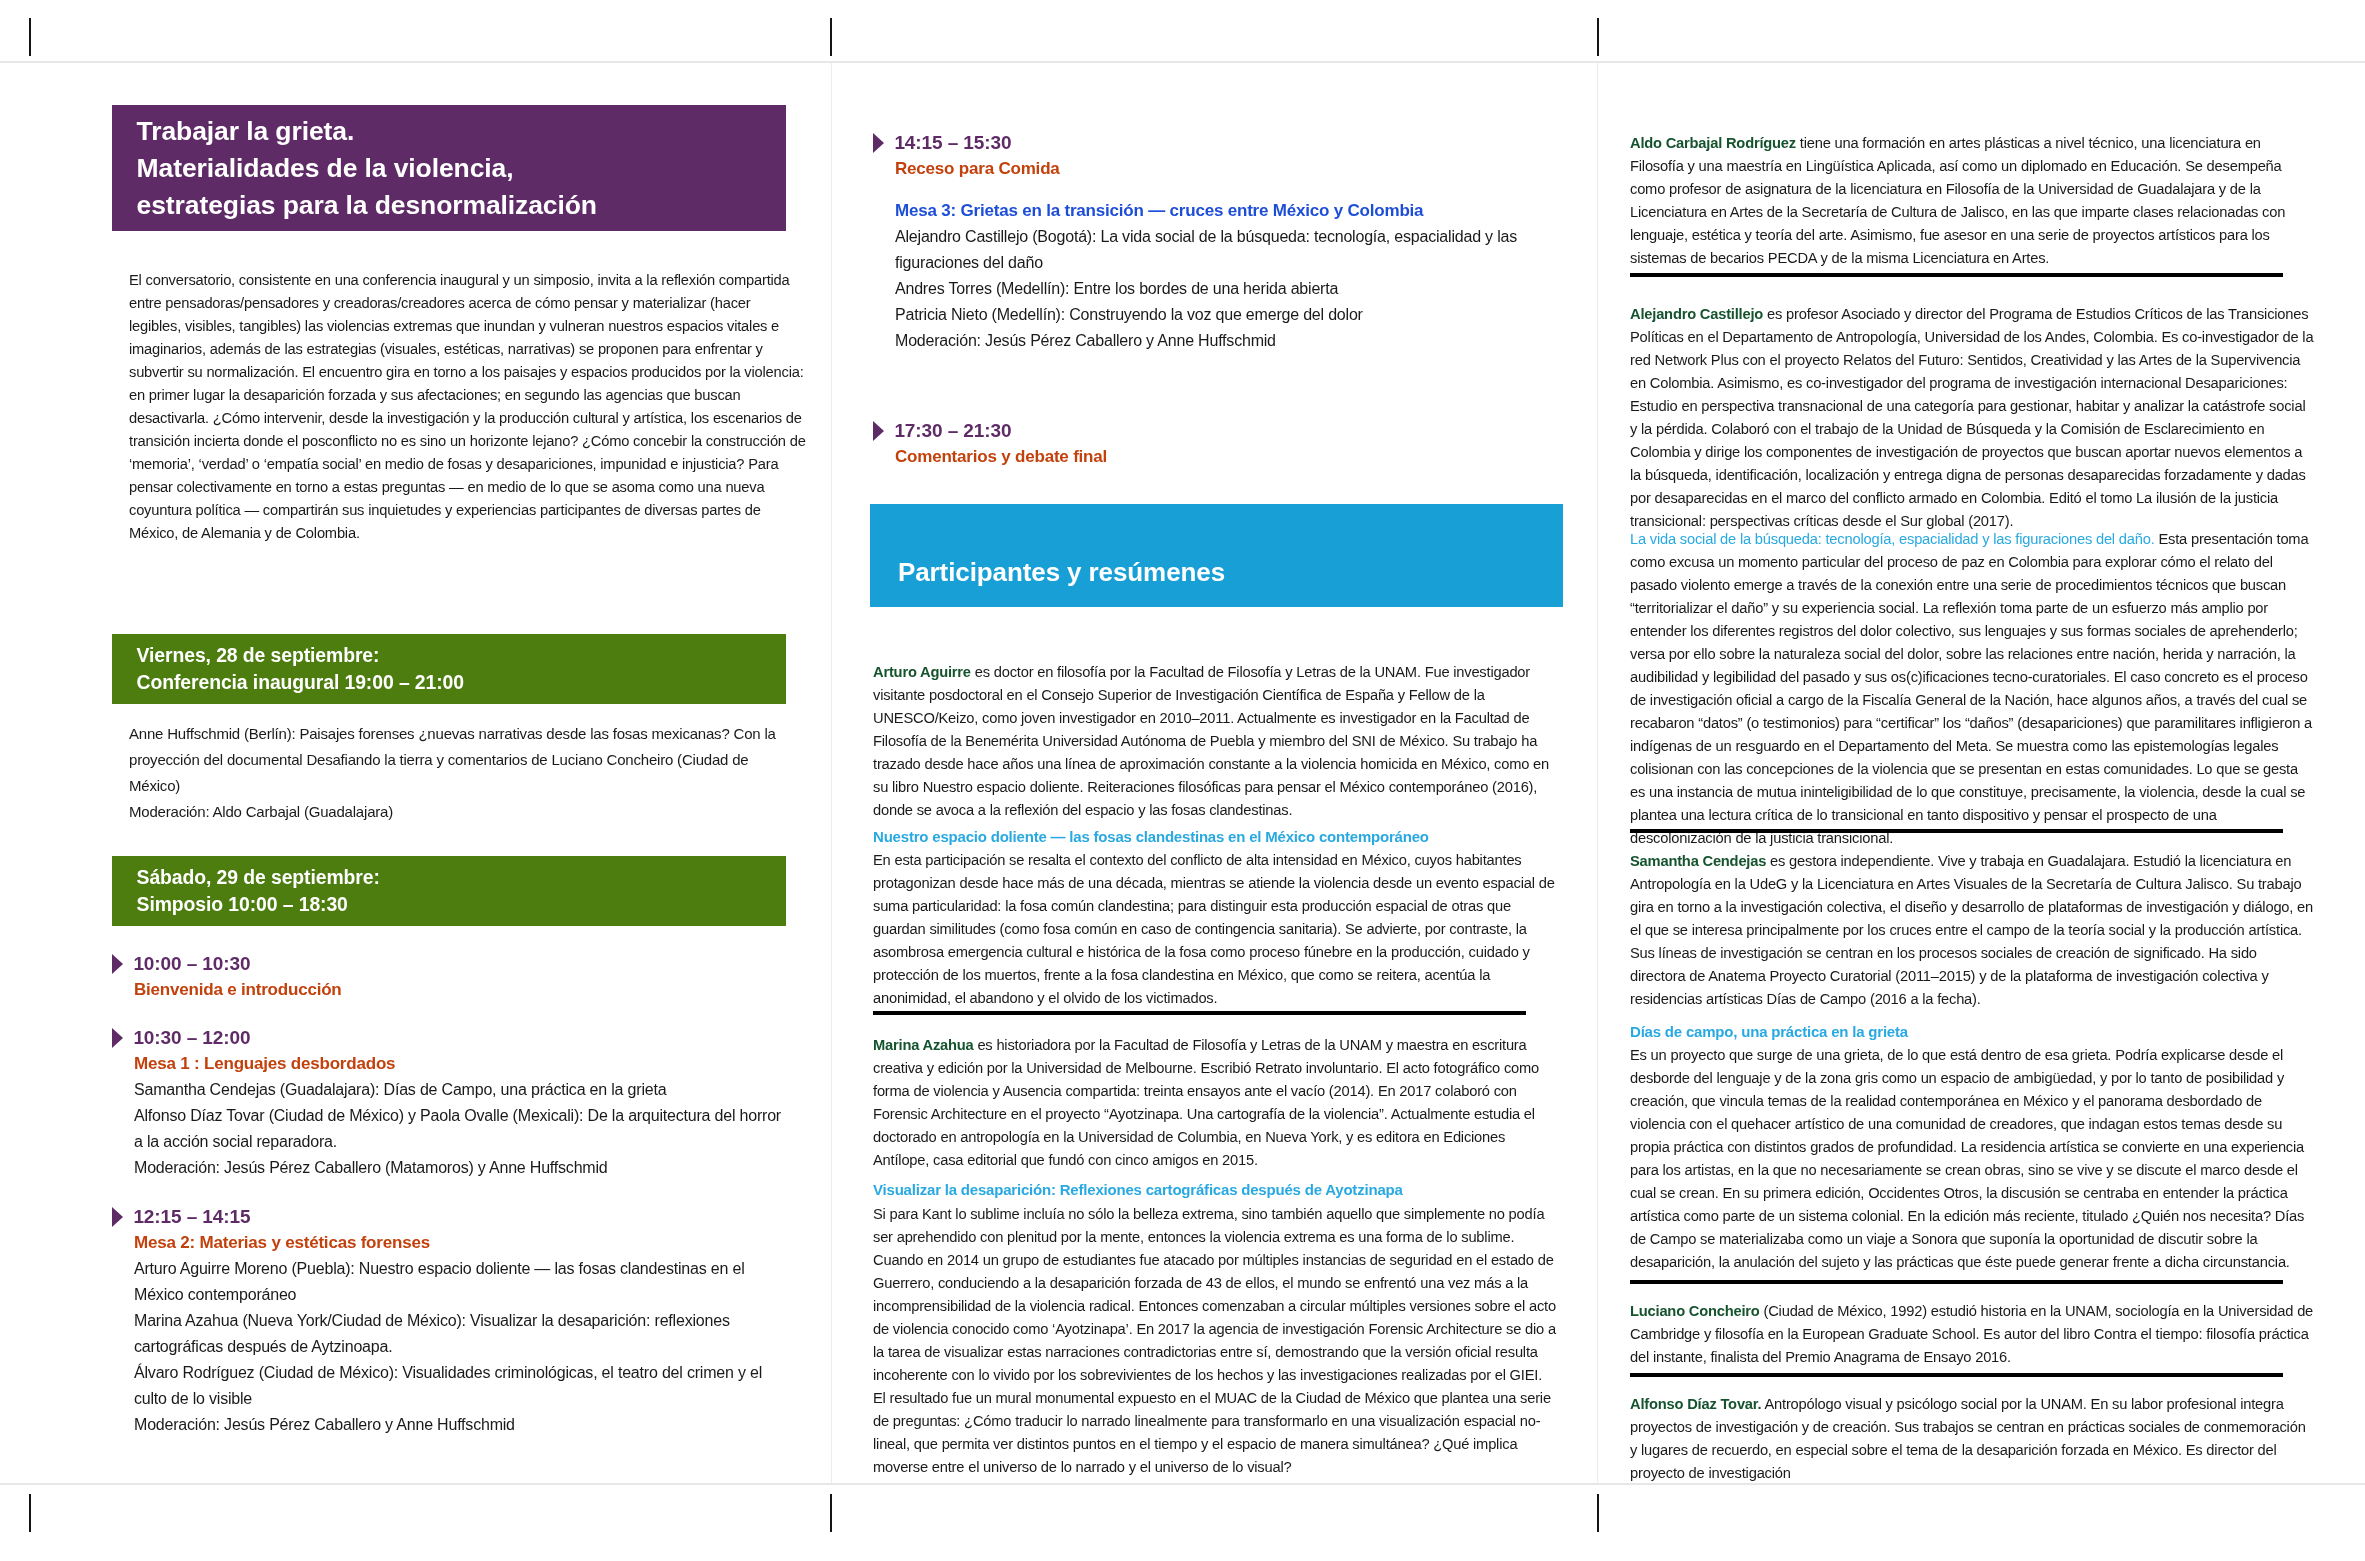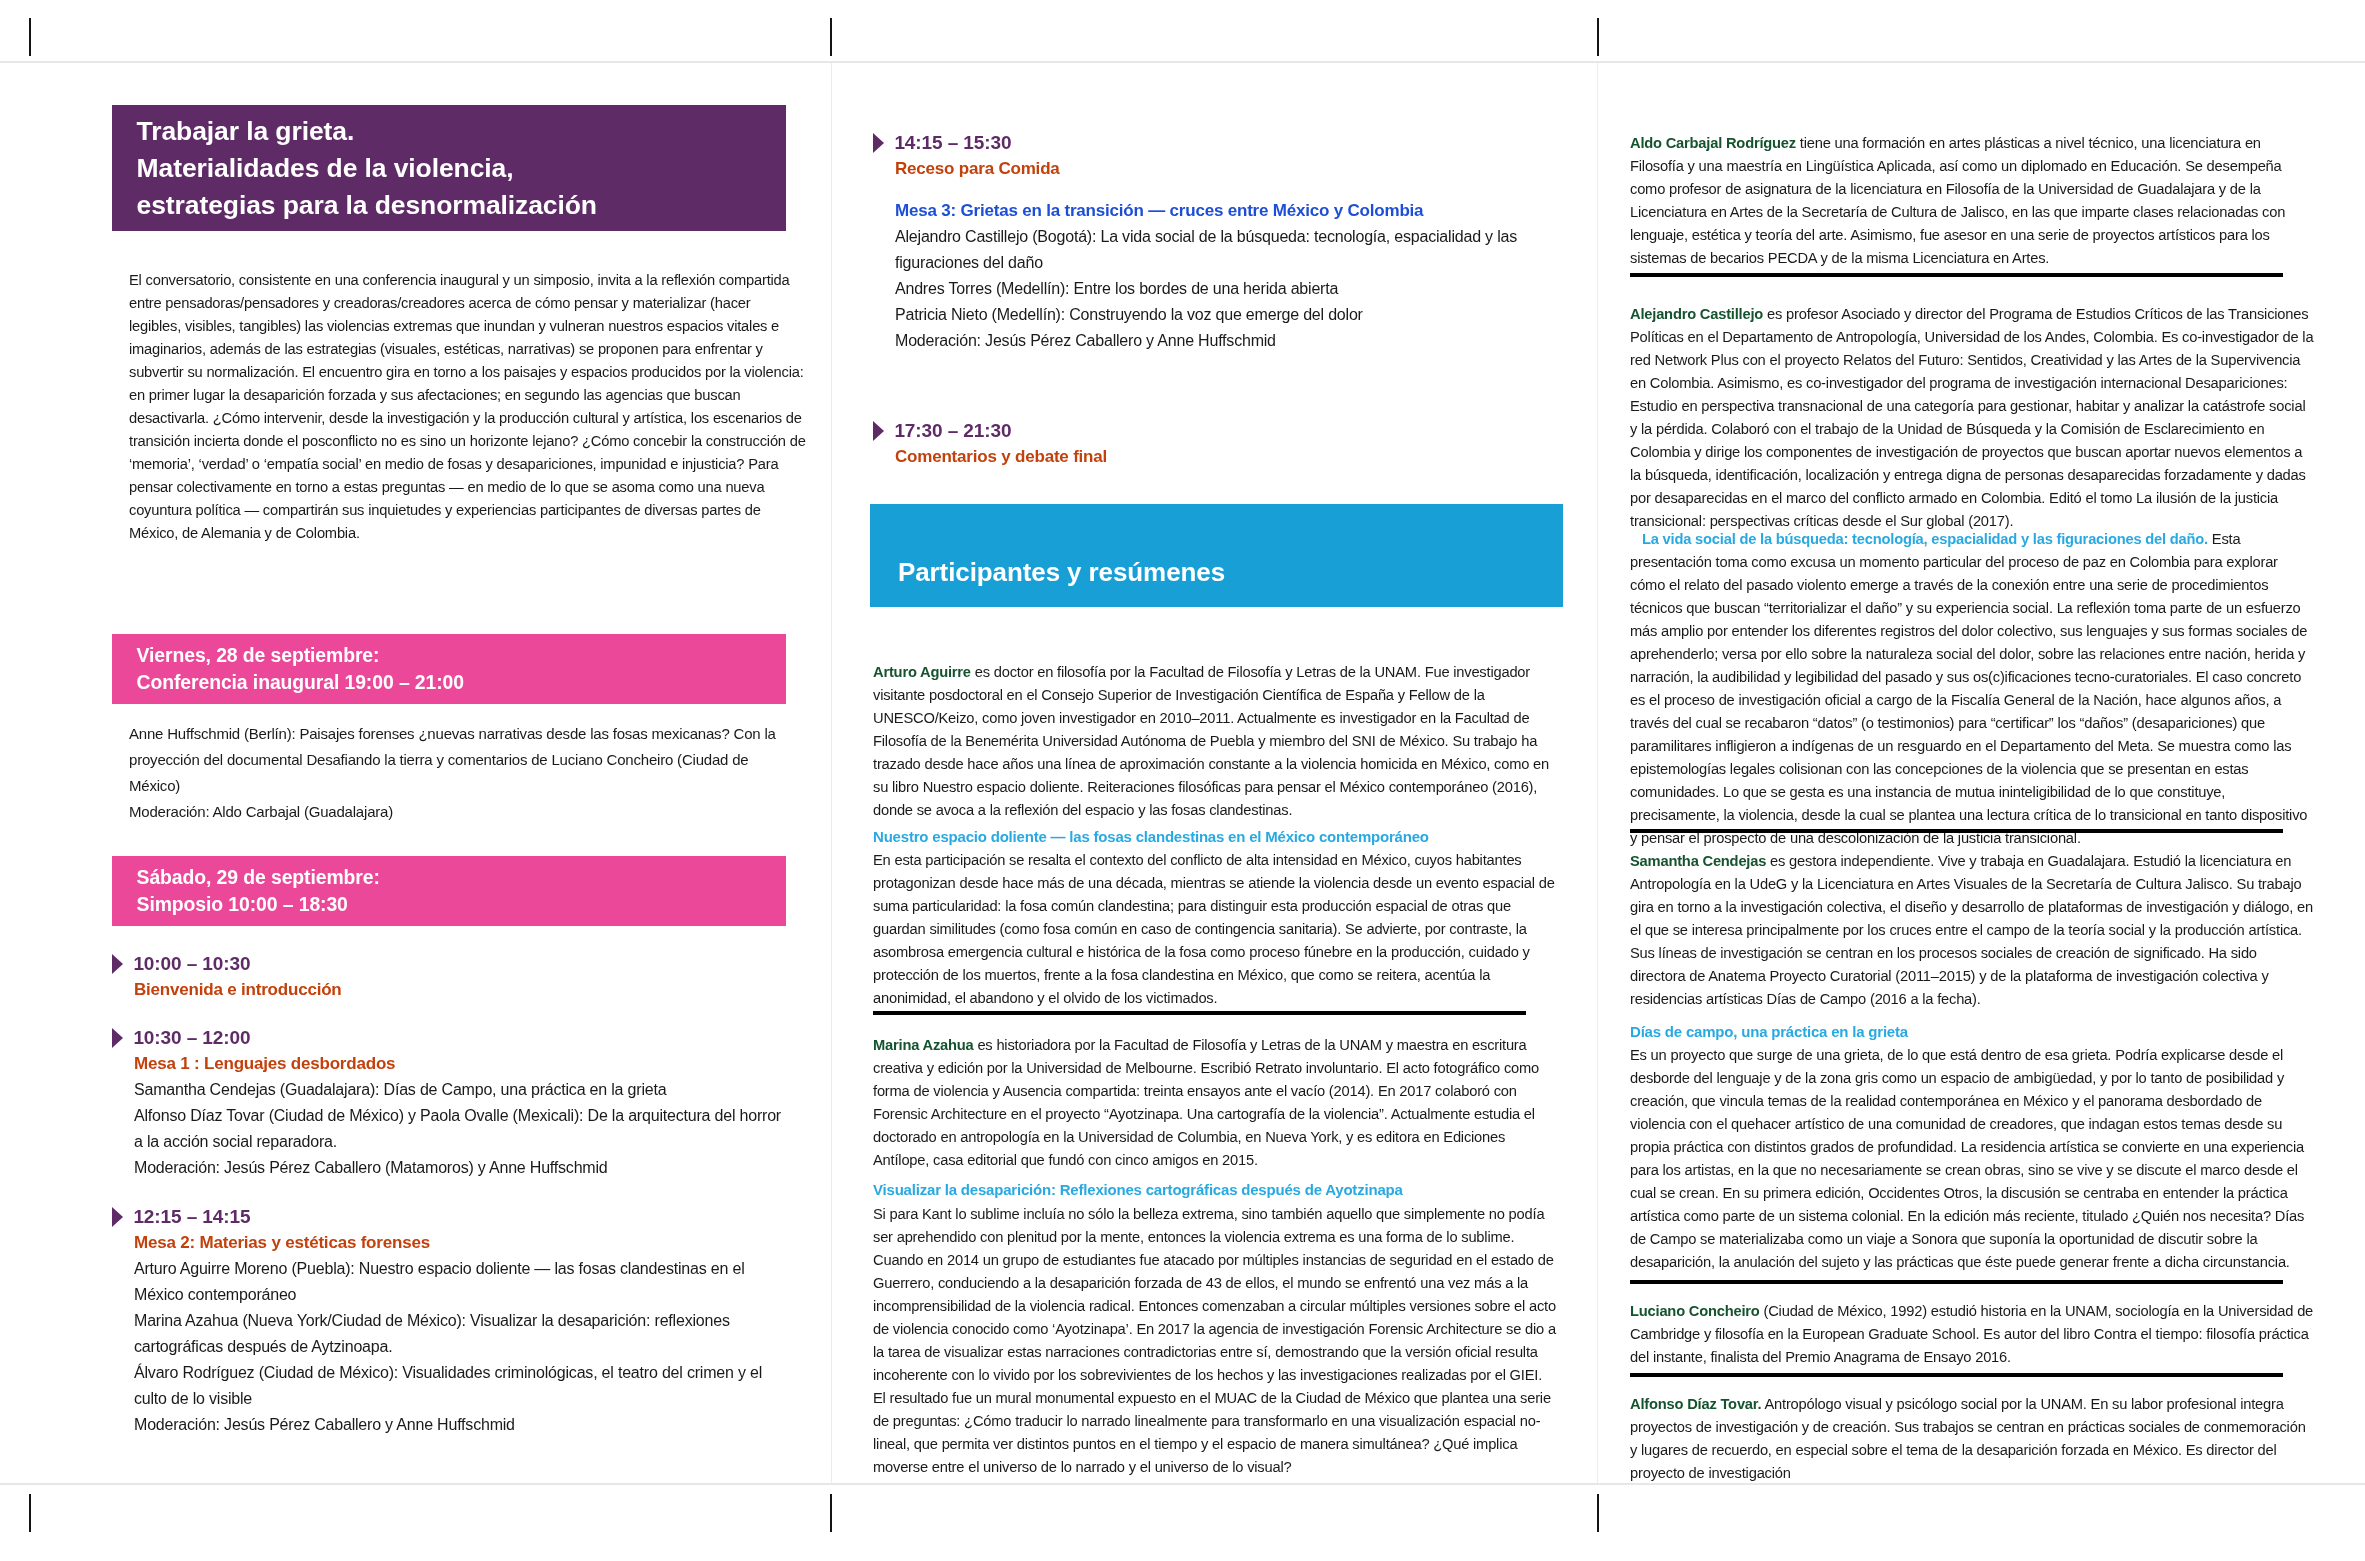--- a/index.html
+++ b/index.html
@@ -3,21 +3,21 @@
 <meta charset="utf-8">
 <style>
   html,body{margin:0;padding:0;background:#fff;}
   .canvas{position:relative;width:2413px;height:1561px;background:#ffffff;overflow:hidden;
           font-family:"Liberation Sans","DejaVu Sans",sans-serif;color:#1a1a1a;}
   
   .crop{position:absolute;width:1.9px;height:38px;background:#141414;}
   .page-edge{position:absolute;left:0;width:2413px;height:2.4px;background:#e7e7e7;}
   .fold{position:absolute;width:1.4px;background:#ececec;}
   
-  .banner{position:absolute;left:112px;width:674px;height:70px;background:#ec4899;color:#fff;
+  .banner{position:absolute;left:112px;width:674px;height:70px;background:#4d7c0f;color:#fff;
           display:flex;flex-direction:column;justify-content:center;padding-left:24.6px;box-sizing:border-box;}
   .banner .btxt{font-size:19.4px;font-weight:bold;line-height:27.4px;white-space:pre-line;letter-spacing:-0.1px;}
   .title-block{position:absolute;left:112px;top:105px;width:674px;height:126px;background:#5E2B67;color:#fff;
           display:flex;align-items:center;padding-left:24.6px;box-sizing:border-box;}
   .title-block .ttxt{font-size:26.5px;font-weight:bold;line-height:37px;white-space:pre-line;letter-spacing:-0.1px;}
   
   .para{position:absolute;font-size:14.7px;line-height:23px;letter-spacing:-0.2px;white-space:pre-line;}
   .prog{position:absolute;font-size:15px;line-height:26px;letter-spacing:-0.2px;white-space:pre-line;}
   
   .sched{position:absolute;width:681px;}
@@ -27,21 +27,21 @@
   .time{font-size:19px;font-weight:bold;color:#5E2B67;letter-spacing:-0.1px;}
   .sess-title{font-size:17px;font-weight:bold;color:#c2410c;margin:4.7px 0 0 22px;letter-spacing:-0.2px;}
   .sess-title.magenta{color:#1d4ed8;}
   .sess-body{font-size:16px;line-height:26px;letter-spacing:-0.2px;white-space:pre-line;margin:3.8px 0 0 22px;}
   
   .cyan-banner{position:absolute;left:870px;top:504px;width:693px;height:103px;background:#189FD6;color:#fff;
           display:flex;align-items:flex-end;padding:0 0 19px 28px;box-sizing:border-box;}
   .cyan-banner .ctxt{font-size:26px;font-weight:bold;letter-spacing:-0.1px;}
   .bio{position:absolute;width:684px;font-size:14.7px;line-height:23px;letter-spacing:-0.2px;}
   .bname{color:#14532d;font-weight:bold;}
-  .bsub{color:#29A9E1;font-weight:bold;margin-left:12px;}
+  .bsub{color:#29A9E1;font-weight:normal;}
   .abstract-title{position:absolute;width:684px;font-size:15px;font-weight:bold;color:#29A9E1;
           letter-spacing:-0.2px;line-height:21px;}
   .divider{position:absolute;width:653px;height:4.3px;background:#000;}
 </style>
 </head>
 <body>
 
 <div class="canvas">
 
   <div class="crop" style="left:29px;top:18px"></div>

